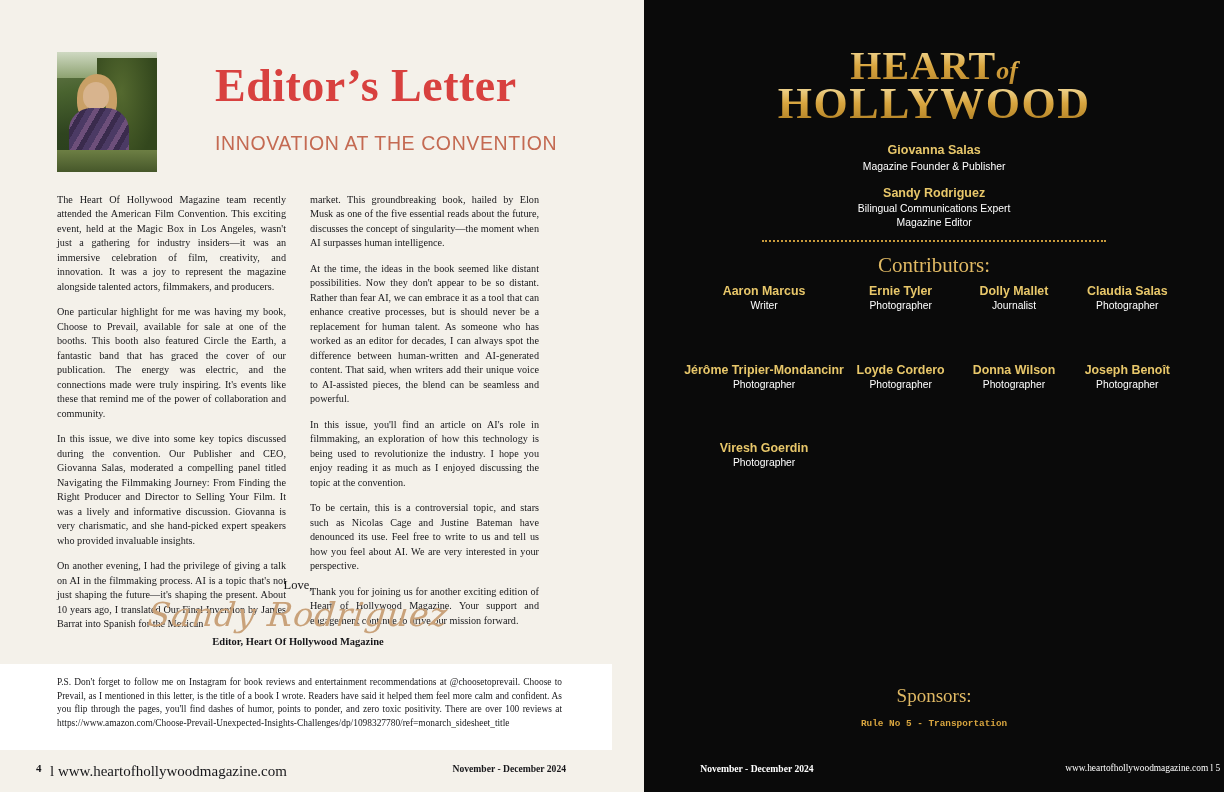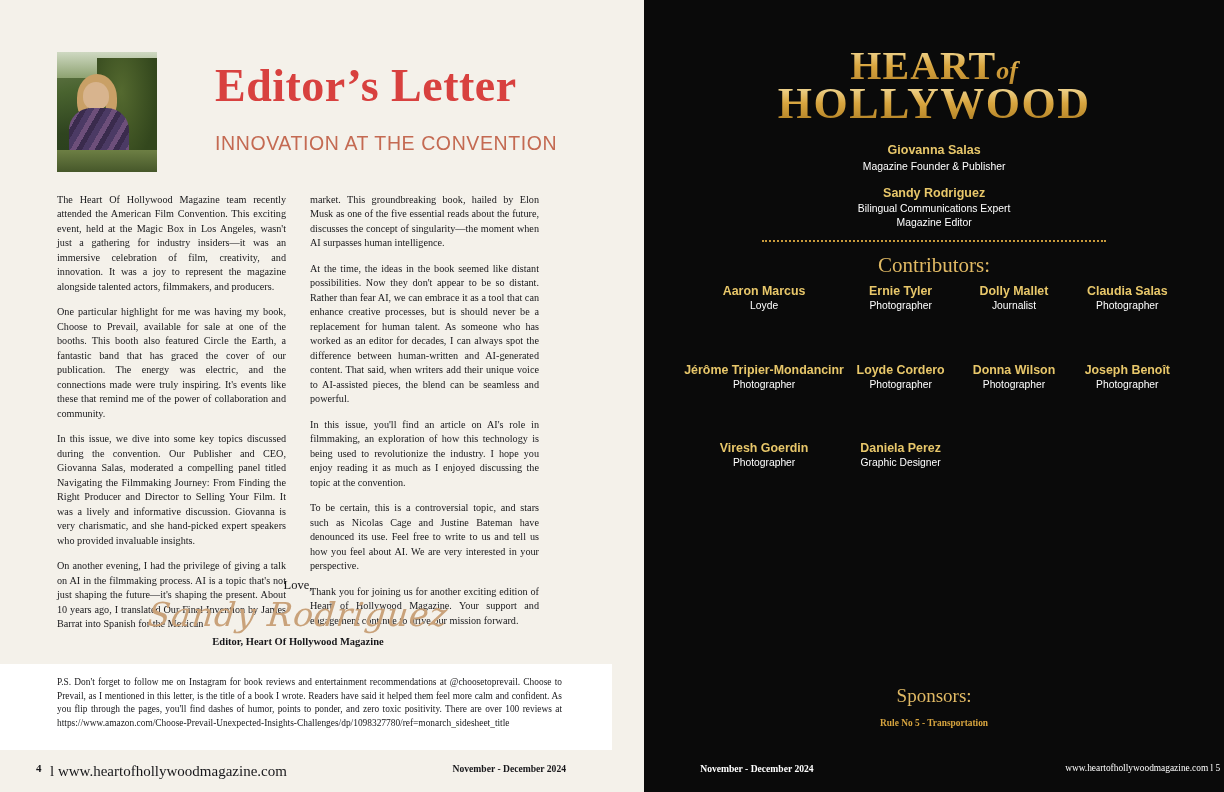--- a/index.html
+++ b/index.html
@@ -327,21 +327,21 @@
     text-align: center;
     font-family: Liberation Serif, serif;
     font-size: 19px;
     color: #e0b964;
   }
   .sponsor-item {
     position: absolute;
     left: 0; right: 0;
     top: 718px;
     text-align: center;
-    font-family: Liberation Serif, serif;
+    font-family: Liberation Mono, monospace;
     font-size: 9.4px;
     font-weight: bold;
     color: #d8a53f;
   }
 
   .footer-right {
     position: absolute;
     left: 0;
     bottom: 0;
     width: 612px;
@@ -436,21 +436,21 @@
 Magazine Editor</div>
     </div>
 
     <div class="dots"></div>
 
     <div class="contrib-title">Contributors:</div>
 
     <div class="contrib-grid">
       <div class="contrib">
         <div class="cname">Aaron Marcus</div>
-        <div class="crole">Loyde</div>
+        <div class="crole">Writer</div>
       </div>
       <div class="contrib">
         <div class="cname">Ernie Tyler</div>
         <div class="crole">Photographer</div>
       </div>
       <div class="contrib">
         <div class="cname">Dolly Mallet</div>
         <div class="crole">Journalist</div>
       </div>
       <div class="contrib">
@@ -469,24 +469,20 @@
         <div class="cname">Donna Wilson</div>
         <div class="crole">Photographer</div>
       </div>
       <div class="contrib">
         <div class="cname">Joseph Benoît</div>
         <div class="crole">Photographer</div>
       </div>
       <div class="contrib">
         <div class="cname">Viresh Goerdin</div>
         <div class="crole">Photographer</div>
-      </div>
-      <div class="contrib">
-        <div class="cname">Daniela Perez</div>
-        <div class="crole">Graphic Designer</div>
       </div>
     </div>
 
     <div class="sponsors-title">Sponsors:</div>
     <div class="sponsor-item">Rule No 5 - Transportation</div>
 
     <div class="footer-right">
       <span class="issue">November - December  2024</span>
       <span class="site">www.heartofhollywoodmagazine.com l 5</span>
     </div>

